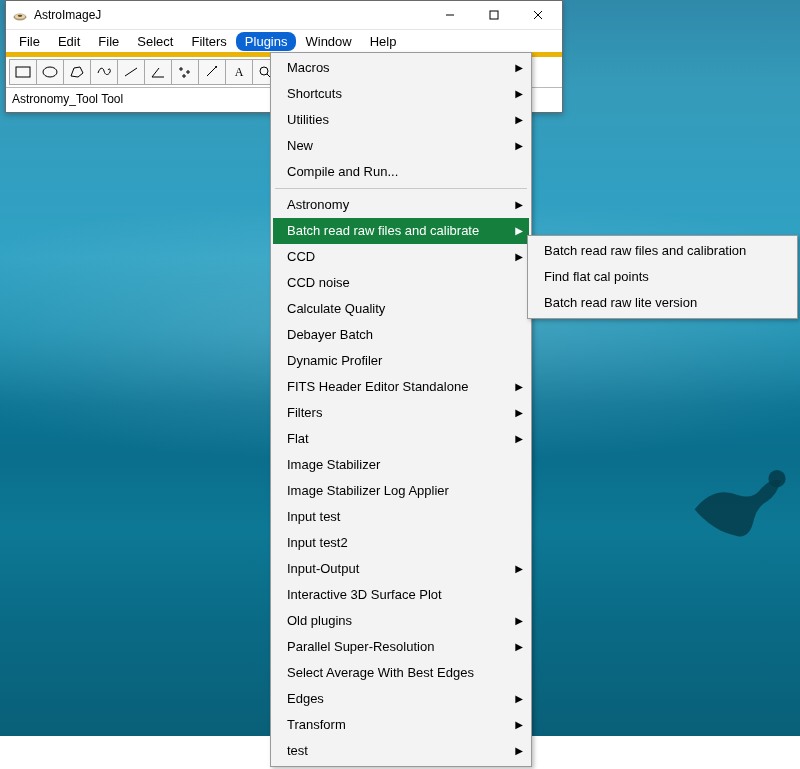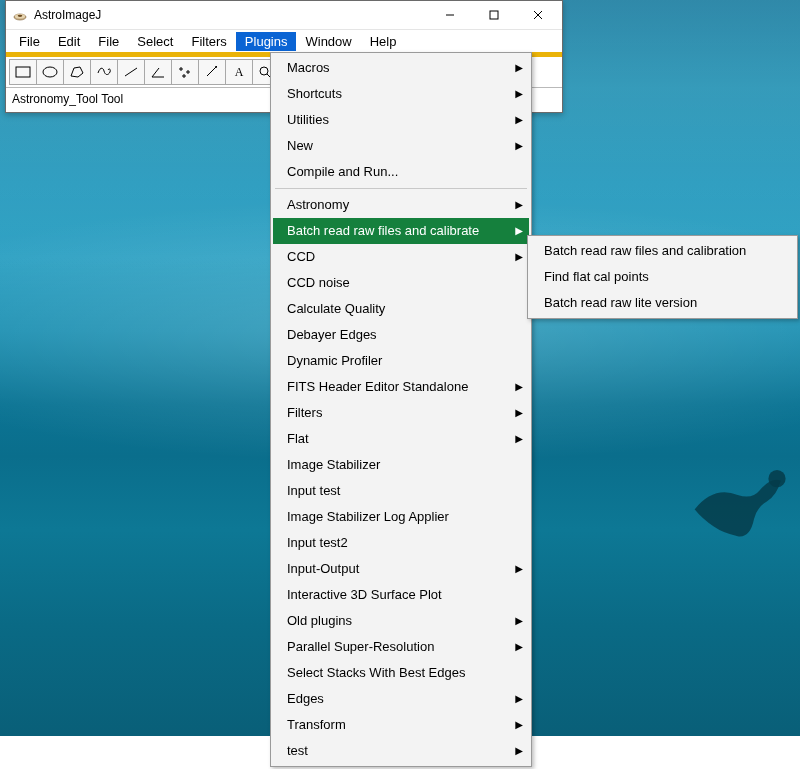--- a/index.html
+++ b/index.html
@@ -83,20 +83,21 @@
     user-select: none;
   }
   .menubar .menu-item {
     padding: 2px 9px;
     font-size: 13px;
     color: #000;
   }
   .menubar .menu-item.selected {
     background: #0a64d4;
     color: #fff;
+    border-radius: 8px;
   }
 
   .toolbar {
     display: flex;
     align-items: center;
     padding: 2px 3px;
     gap: 0;
     border-bottom: 1px solid #b9b9b9;
     background: #fff;
     flex-wrap: nowrap;
@@ -348,66 +349,66 @@
         <span>CCD</span>
         <span class="arrow">▶</span>
       </div>
       <div class="dd-item">
         <span>CCD noise</span>
       </div>
       <div class="dd-item">
         <span>Calculate Quality</span>
       </div>
       <div class="dd-item">
-        <span>Debayer Edges</span>
+        <span>Debayer Batch</span>
       </div>
       <div class="dd-item">
         <span>Dynamic Profiler</span>
       </div>
       <div class="dd-item">
         <span>FITS Header Editor Standalone</span>
         <span class="arrow">▶</span>
       </div>
       <div class="dd-item">
         <span>Filters</span>
         <span class="arrow">▶</span>
       </div>
       <div class="dd-item">
         <span>Flat</span>
         <span class="arrow">▶</span>
       </div>
       <div class="dd-item">
         <span>Image Stabilizer</span>
       </div>
       <div class="dd-item">
+        <span>Image Stabilizer Log Applier</span>
+      </div>
+      <div class="dd-item">
         <span>Input test</span>
       </div>
       <div class="dd-item">
-        <span>Image Stabilizer Log Applier</span>
-      </div>
-      <div class="dd-item">
         <span>Input test2</span>
       </div>
       <div class="dd-item">
         <span>Input-Output</span>
         <span class="arrow">▶</span>
       </div>
       <div class="dd-item">
         <span>Interactive 3D Surface Plot</span>
       </div>
       <div class="dd-item">
         <span>Old plugins</span>
         <span class="arrow">▶</span>
       </div>
       <div class="dd-item">
         <span>Parallel Super-Resolution</span>
         <span class="arrow">▶</span>
       </div>
       <div class="dd-item">
-        <span>Select Stacks With Best Edges</span>
+        <span>Select Average With Best Edges</span>
       </div>
       <div class="dd-item">
         <span>Edges</span>
         <span class="arrow">▶</span>
       </div>
       <div class="dd-item">
         <span>Transform</span>
         <span class="arrow">▶</span>
       </div>
       <div class="dd-item">

